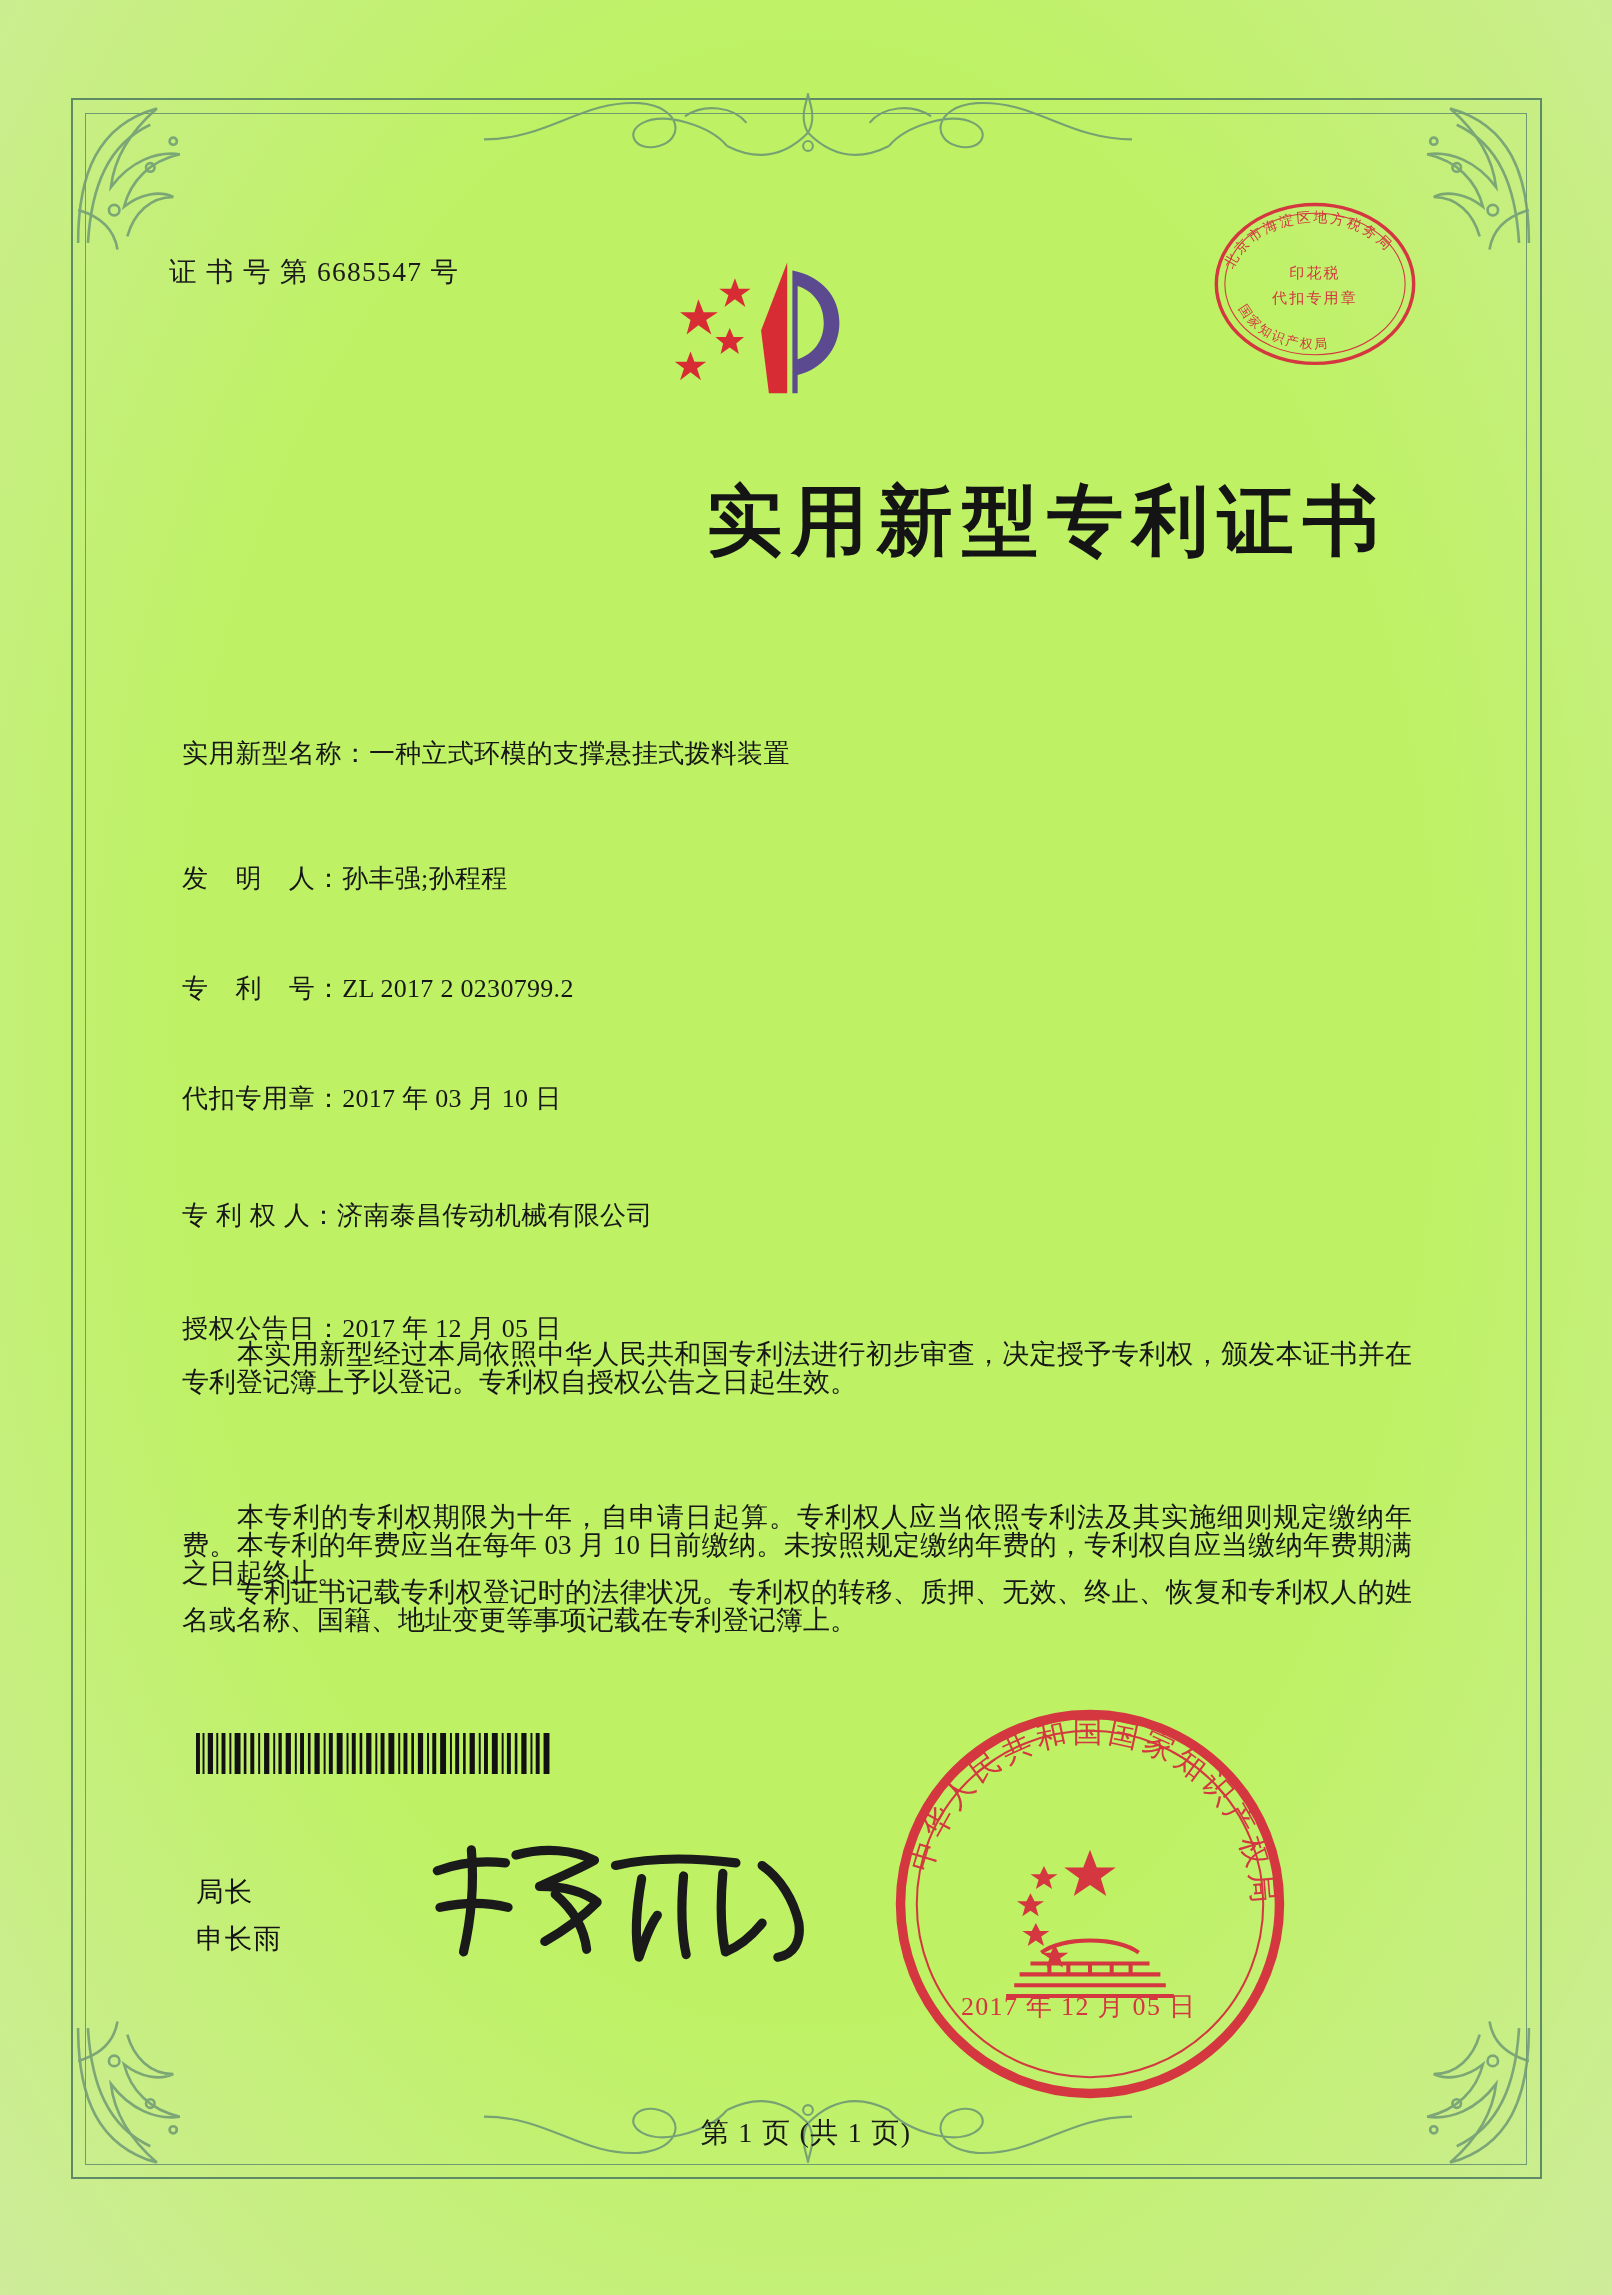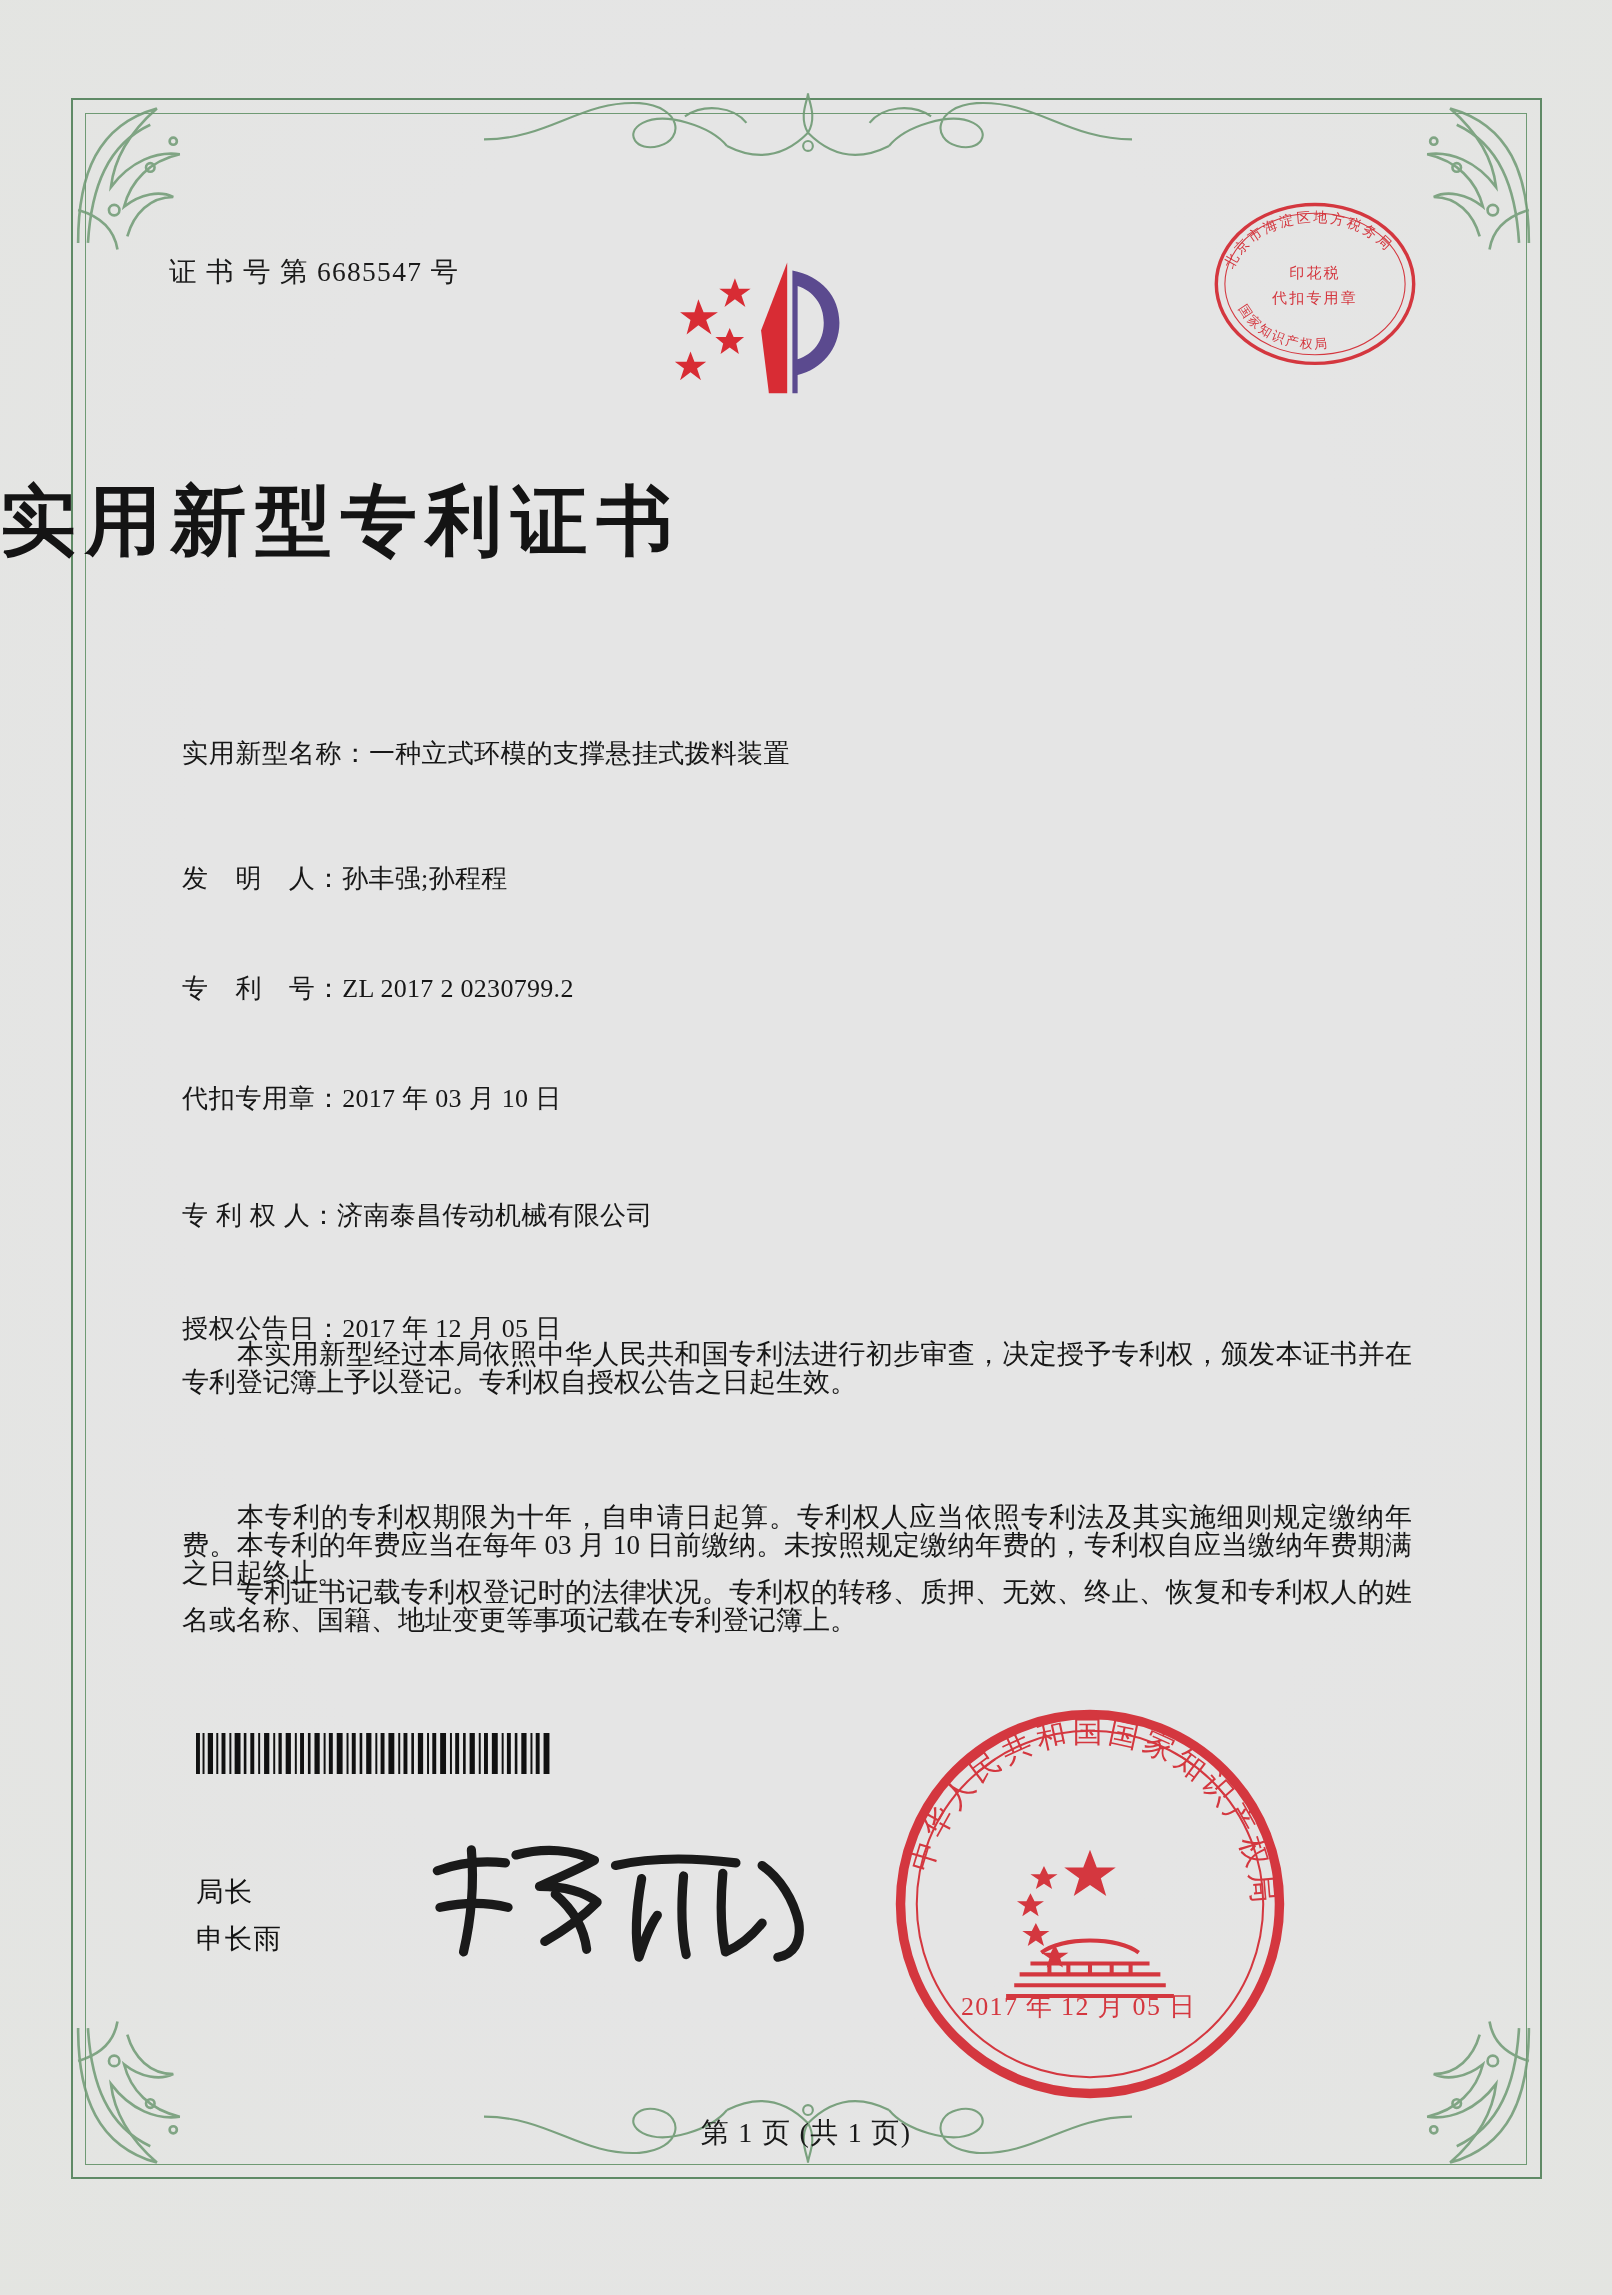--- a/index.html
+++ b/index.html
@@ -7,21 +7,21 @@
     padding: 0;
     background: #fff;
   }
   body {
     font-family: "Liberation Serif", "DejaVu Serif", serif;
   }
   .page {
     position: relative;
     width: 1612px;
     height: 2295px;
-    background: #e5e5e5;
+    background: #bef264;
     overflow: hidden;
   }
   
   .paper-tint {
     position: absolute;
     inset: 0;
     background:
       radial-gradient(ellipse at 50% 45%, rgba(255,255,255,0) 55%, rgba(225,228,220,0.45) 100%);
     pointer-events: none;
   }
@@ -93,26 +93,27 @@
     width: 209px;
     height: 157px;
   }
   .logo svg { width: 100%; height: 100%; display: block; }
 
   .main-title {
     position: absolute;
     left: 0;
     top: 471px;
     width: 1376px;
-    text-align: left;
+    text-align: right;
     font-family: "DejaVu Serif", "Liberation Serif", serif;
     font-weight: bold;
     font-size: 76px;
     letter-spacing: 9.2px;
     color: #141414;
+    padding-left: 12px;
   }
 
   .field {
     position: absolute;
     left: 182px;
     font-size: 26px;
     color: #171717;
     white-space: nowrap;
     letter-spacing: 0.7px;
     margin-top: 48px;

